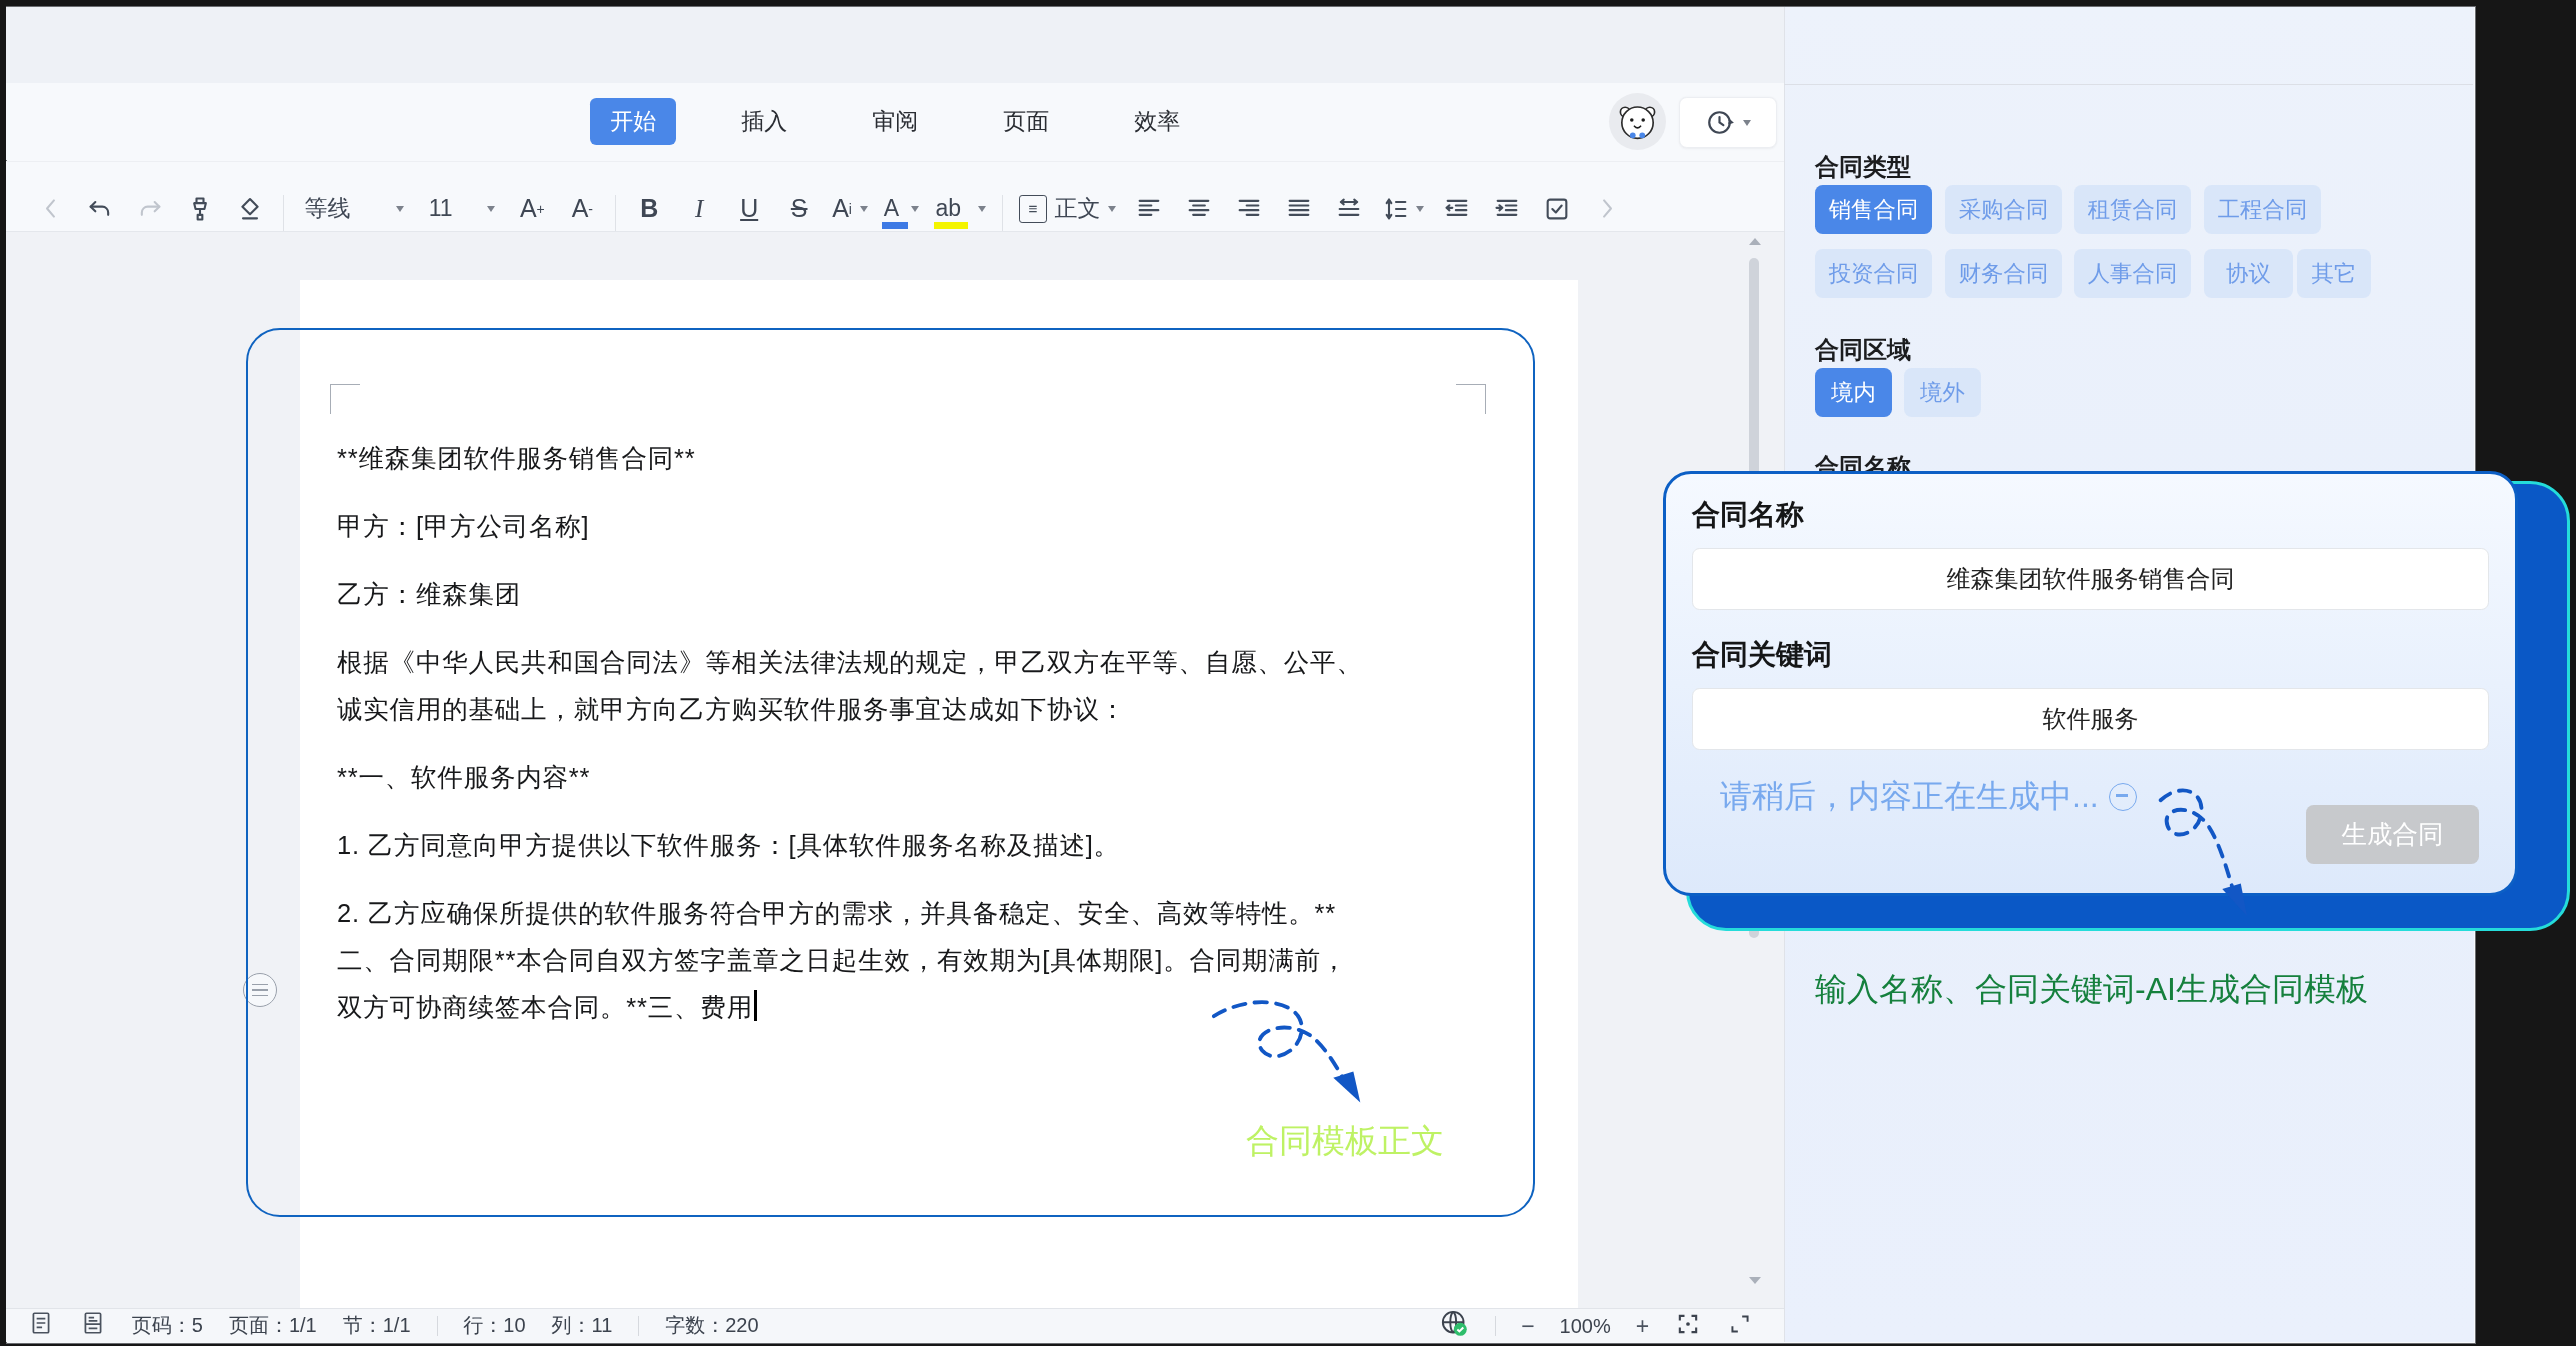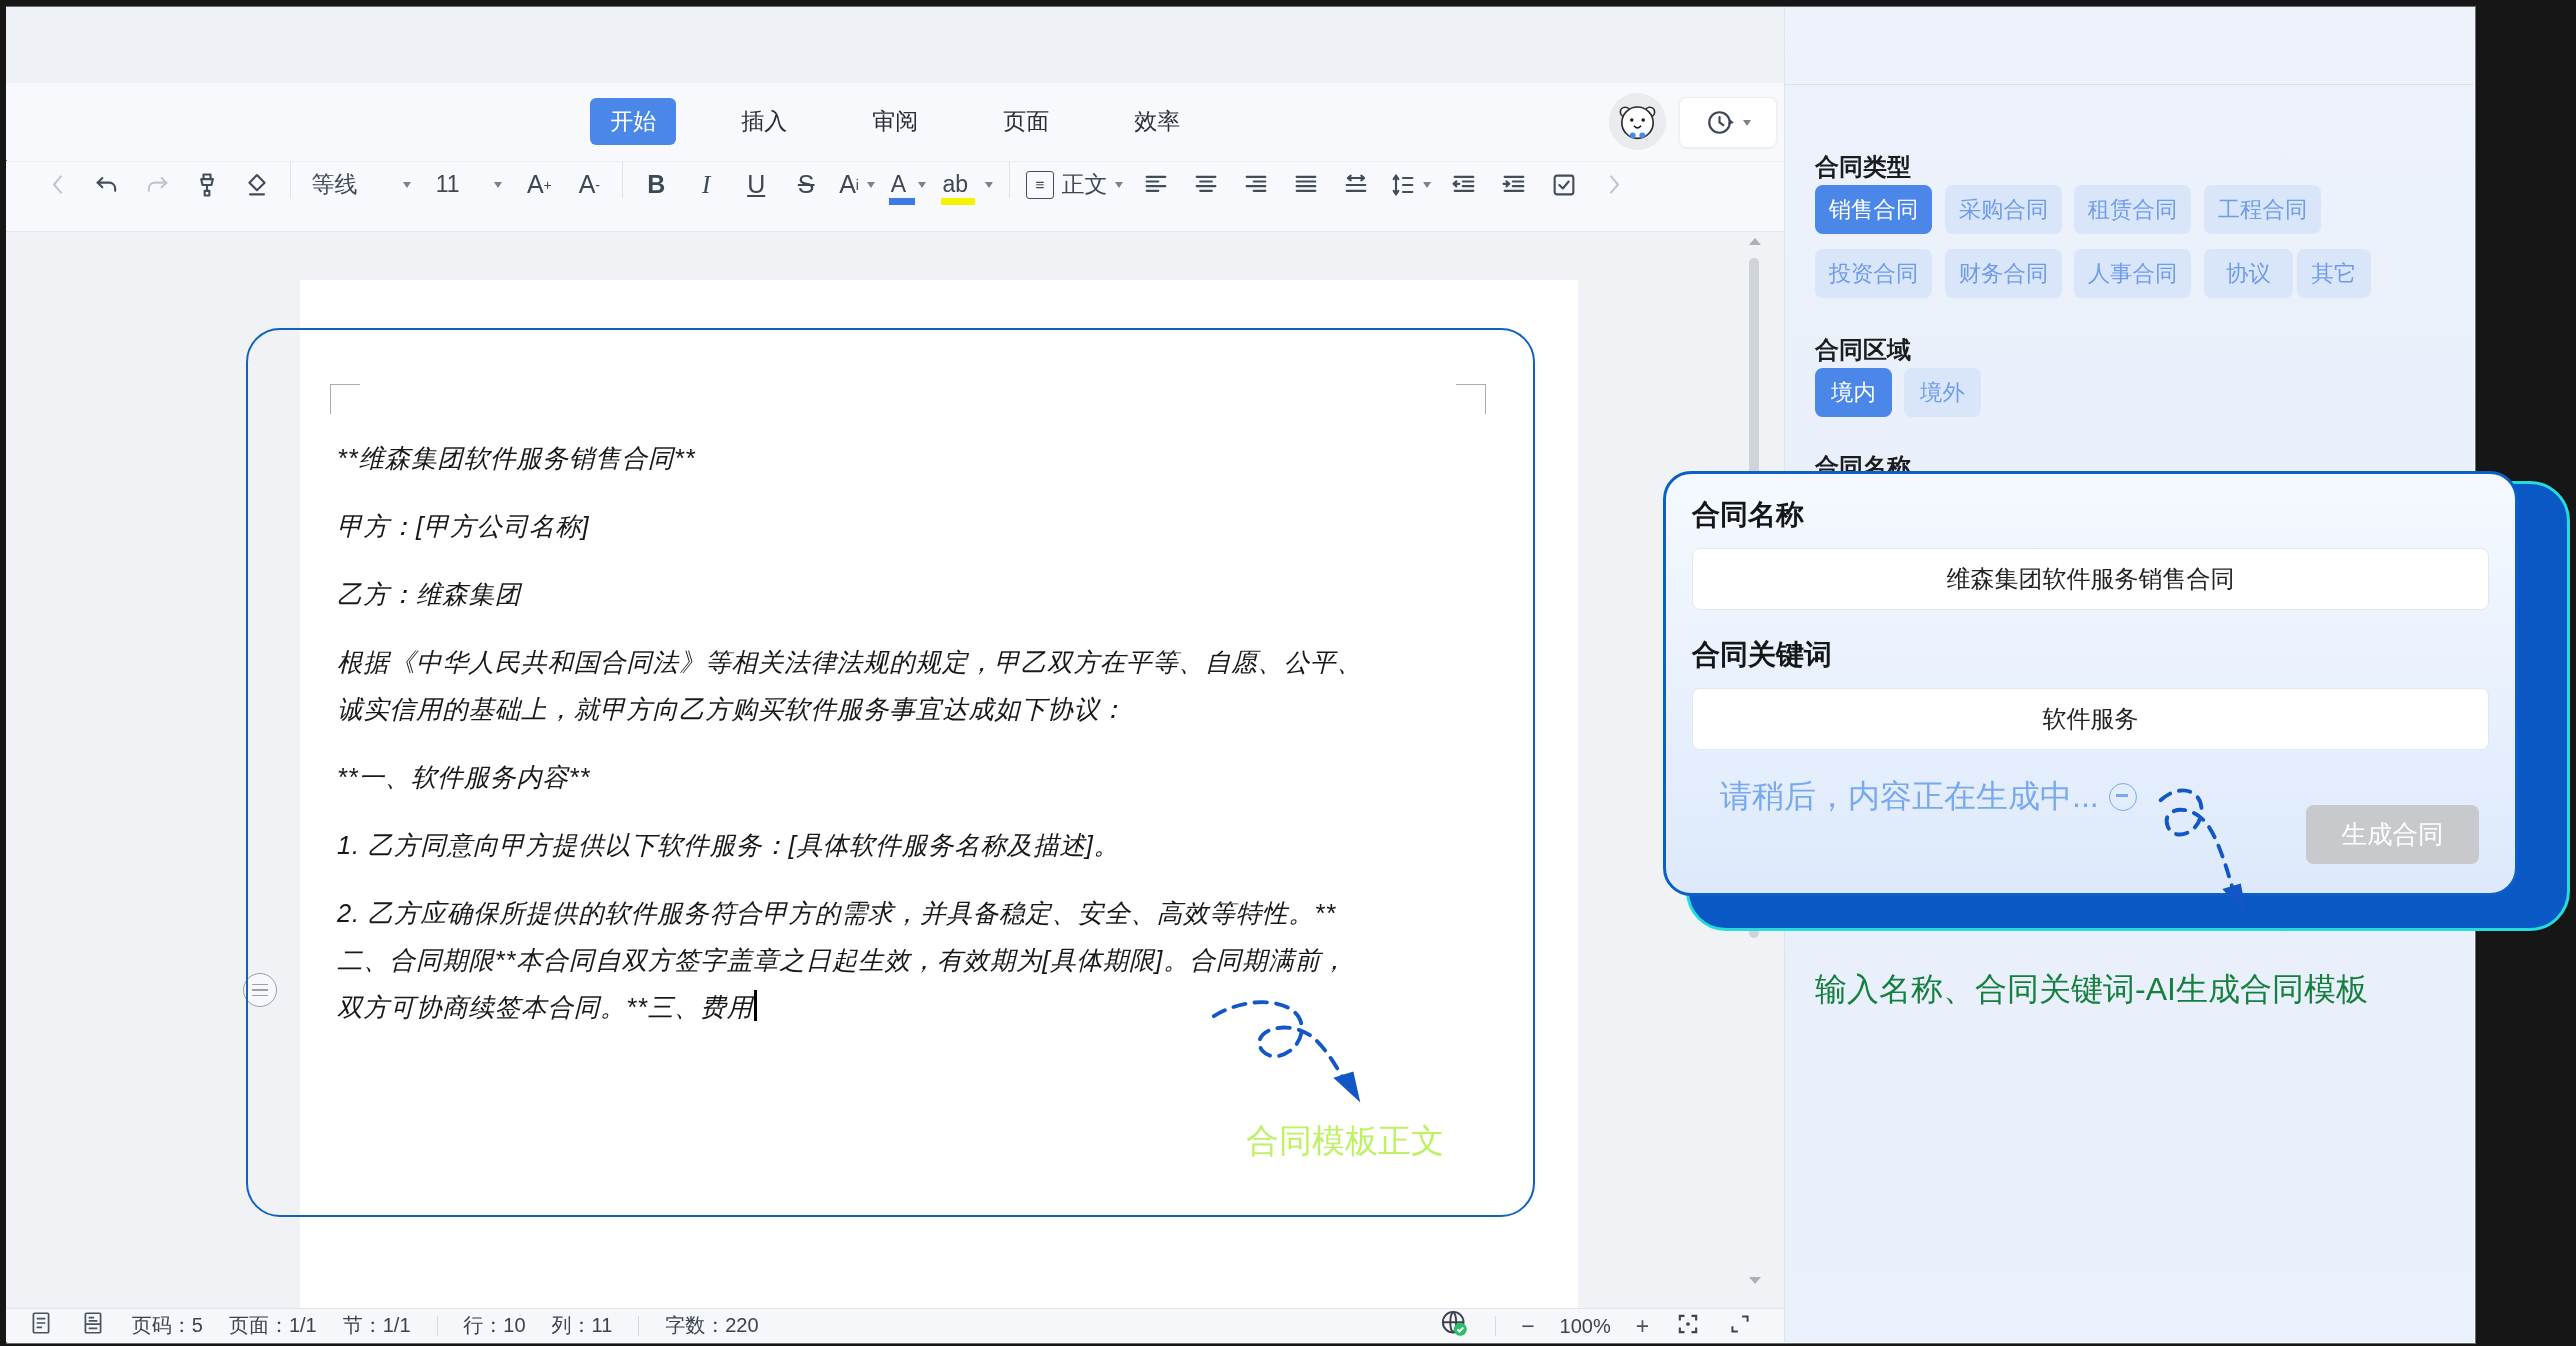--- a/index.html
+++ b/index.html
@@ -17,40 +17,40 @@
   .tabsrow{left:6.2px;top:83px;width:1778px;height:77px;background:#f7f9fc;display:flex;align-items:center;justify-content:center;gap:45px;z-index:2;}
   .tab{font-size:23px;color:#2a2d33;padding:7.7px 20px;border-radius:6.2px;cursor:pointer;}
   .tab.active{background:#4a87e8;color:#fff;}
   .avatar{left:1609px;top:93px;width:57px;height:57px;border-radius:50%;background:#e9ebef;z-index:3;}
   .clockbtn{left:1679px;top:97px;width:96px;height:49px;background:#fff;border:0.8px solid #eceef2;border-radius:7.7px;
             display:flex;align-items:center;justify-content:center;gap:9.3px;z-index:3;box-shadow:0 0.8px 2.3px rgba(0,0,0,.05);}
   .caret{width:0;height:0;border-left:6.2px solid transparent;border-right:6.2px solid transparent;border-top:7.7px solid #5b6470;}
   .caret.sm{border-left-width:4.6px;border-right-width:4.6px;border-top-width:6.2px;border-top-color:#7c828c;}
   
   .toolbar{left:6.2px;top:161px;width:1778px;height:71px;background:#f7f9fc;border-top:0.8px solid #edeff3;border-bottom:0.8px solid #e4e7ec;
-           display:flex;align-items:flex-start;padding-left:34px;gap:16px;z-index:2;box-sizing:border-box;}
+           display:flex;align-items:flex-end;padding-left:27px;gap:16px;z-index:2;box-sizing:border-box;}
   .tbtn{display:flex;align-items:center;justify-content:center;min-width:34px;height:45px;border-radius:4.6px;color:#3f4754;}
   .tbtn svg{stroke:#434c59;fill:none;stroke-width:1.8;stroke-linecap:round;stroke-linejoin:round;}
   .tbtn.dim svg{stroke:#c0c5cd;}
   .tsep{width:0.8px;height:36px;background:#dfe2e7;}
   .tlabel{font-size:23px;color:#3f4754;}
   .glyph{font-size:25px;color:#3f4754;}
   .bld{font-weight:bold;} .ita{font-style:italic;font-family:"Liberation Serif",serif;} .und{text-decoration:underline;} .stk{text-decoration:line-through;}
   .colorA{position:relative;font-size:23px;line-height:23px;}
   .colorA .bar{position:absolute;left:-1.5px;bottom:-9.3px;width:26px;height:7px;}
   .supc{font-size:14px;vertical-align:super;}
   .stylebox{width:26px;height:26px;border:1.5px solid #434c59;border-radius:3.1px;display:flex;align-items:center;justify-content:center;font-size:15.5px;color:#434c59;}
   
   .canvas{left:6.2px;top:232px;width:1778px;height:1076px;background:#f0f2f6;z-index:1;}
   .page{left:300px;top:280px;width:1278px;height:1028px;background:#fff;z-index:1;}
   .callout{left:246px;top:328px;width:1285px;height:885px;border:2.3px solid #0f63c0;border-radius:34px;z-index:3;pointer-events:none;}
   .cmark{width:29px;height:29px;z-index:2;}
   .cmark.tl{left:330px;top:384px;border-left:1.5px solid #a7adb6;border-top:1.5px solid #a7adb6;}
   .cmark.tr{left:1456px;top:384px;border-right:1.5px solid #a7adb6;border-top:1.5px solid #a7adb6;}
-  .dline{left:337px;width:1159px;font-size:25.5px;color:#17181a;z-index:2;letter-spacing:0.8px;white-space:nowrap;font-style:italic;}
+  .dline{left:337px;width:1159px;font-size:25.5px;color:#17181a;z-index:2;letter-spacing:0.8px;white-space:nowrap;}
   .cursor{display:inline-block;width:2.3px;height:31px;background:#000;vertical-align:-5.4px;margin-left:1.5px;}
   .phandle{left:243px;top:973px;width:32px;height:32px;border:1.5px solid #99a0ab;border-radius:50%;z-index:2;background:#f6f8fb;
            display:flex;flex-direction:column;align-items:center;justify-content:center;gap:3.9px;}
   .phandle i{display:block;width:15.5px;height:1.5px;background:#99a0ab;}
   .doc-anno-text{left:1246px;top:1119px;font-size:33px;color:#bef264;font-weight:500;z-index:4;}
   .panel-anno-text{left:1815px;top:968px;font-size:32px;color:#15803d;font-weight:500;z-index:4;}
   
   .vscroll{left:1747px;top:236px;width:14px;height:1070px;z-index:2;}
   .vthumb{position:absolute;left:1.5px;top:21.6px;width:10.8px;height:680px;background:#cfd3da;border-radius:5.4px;}
   .uparrow{position:absolute;left:1.5px;top:1.5px;width:0;height:0;border-left:6.2px solid transparent;border-right:6.2px solid transparent;border-bottom:7.7px solid #aab0ba;}

